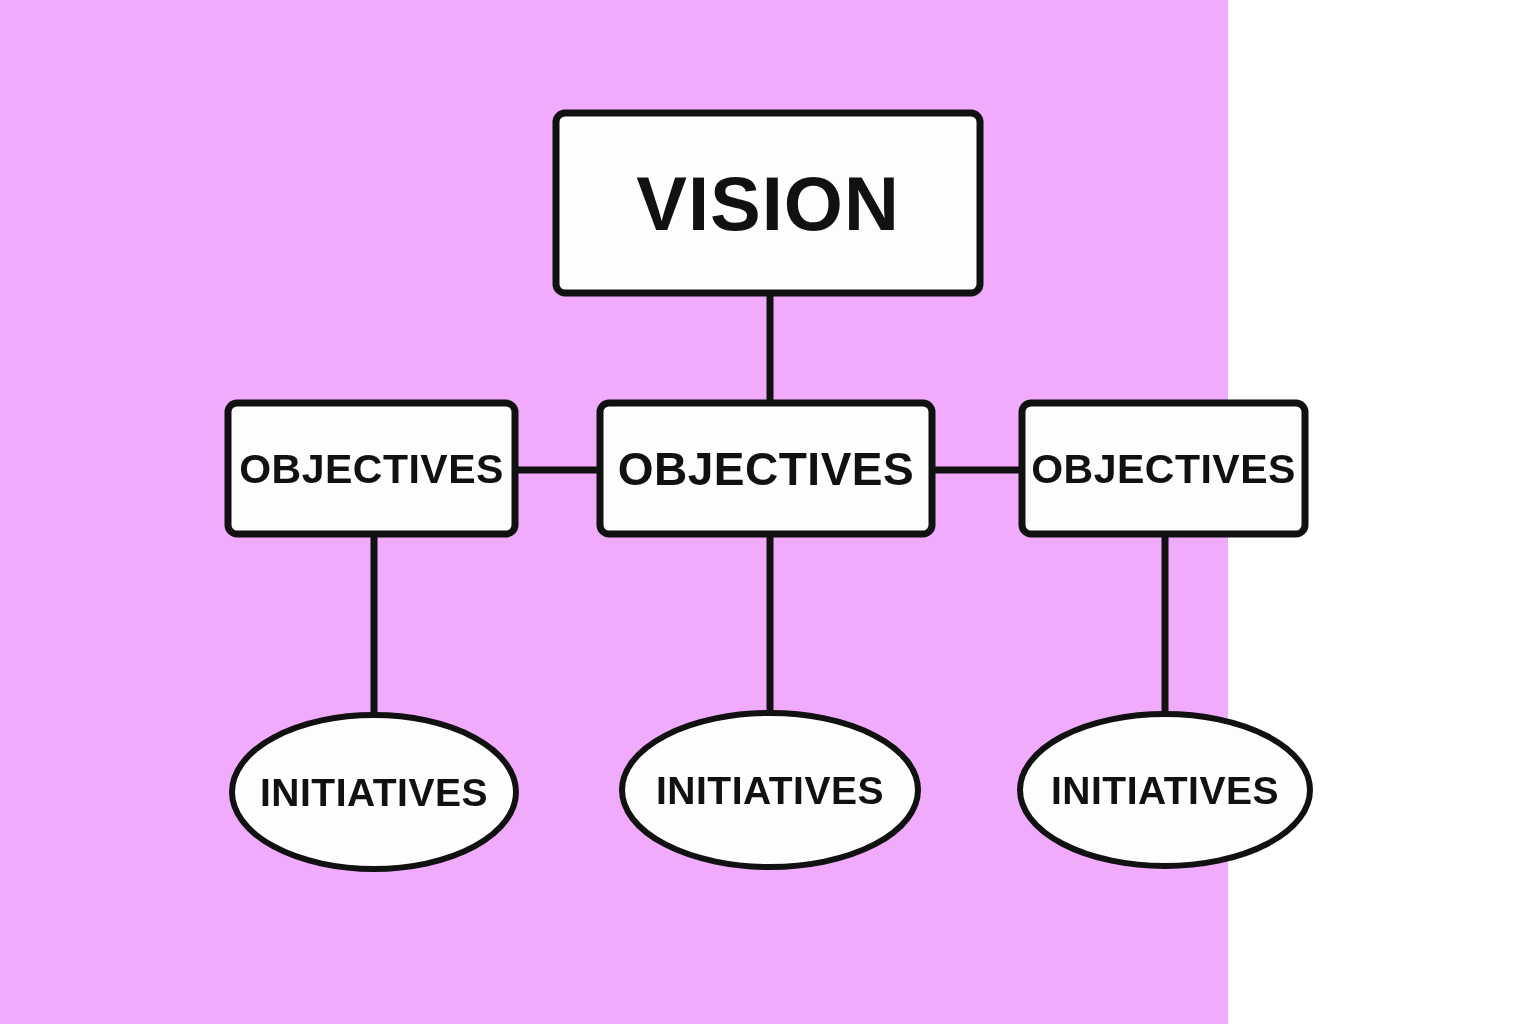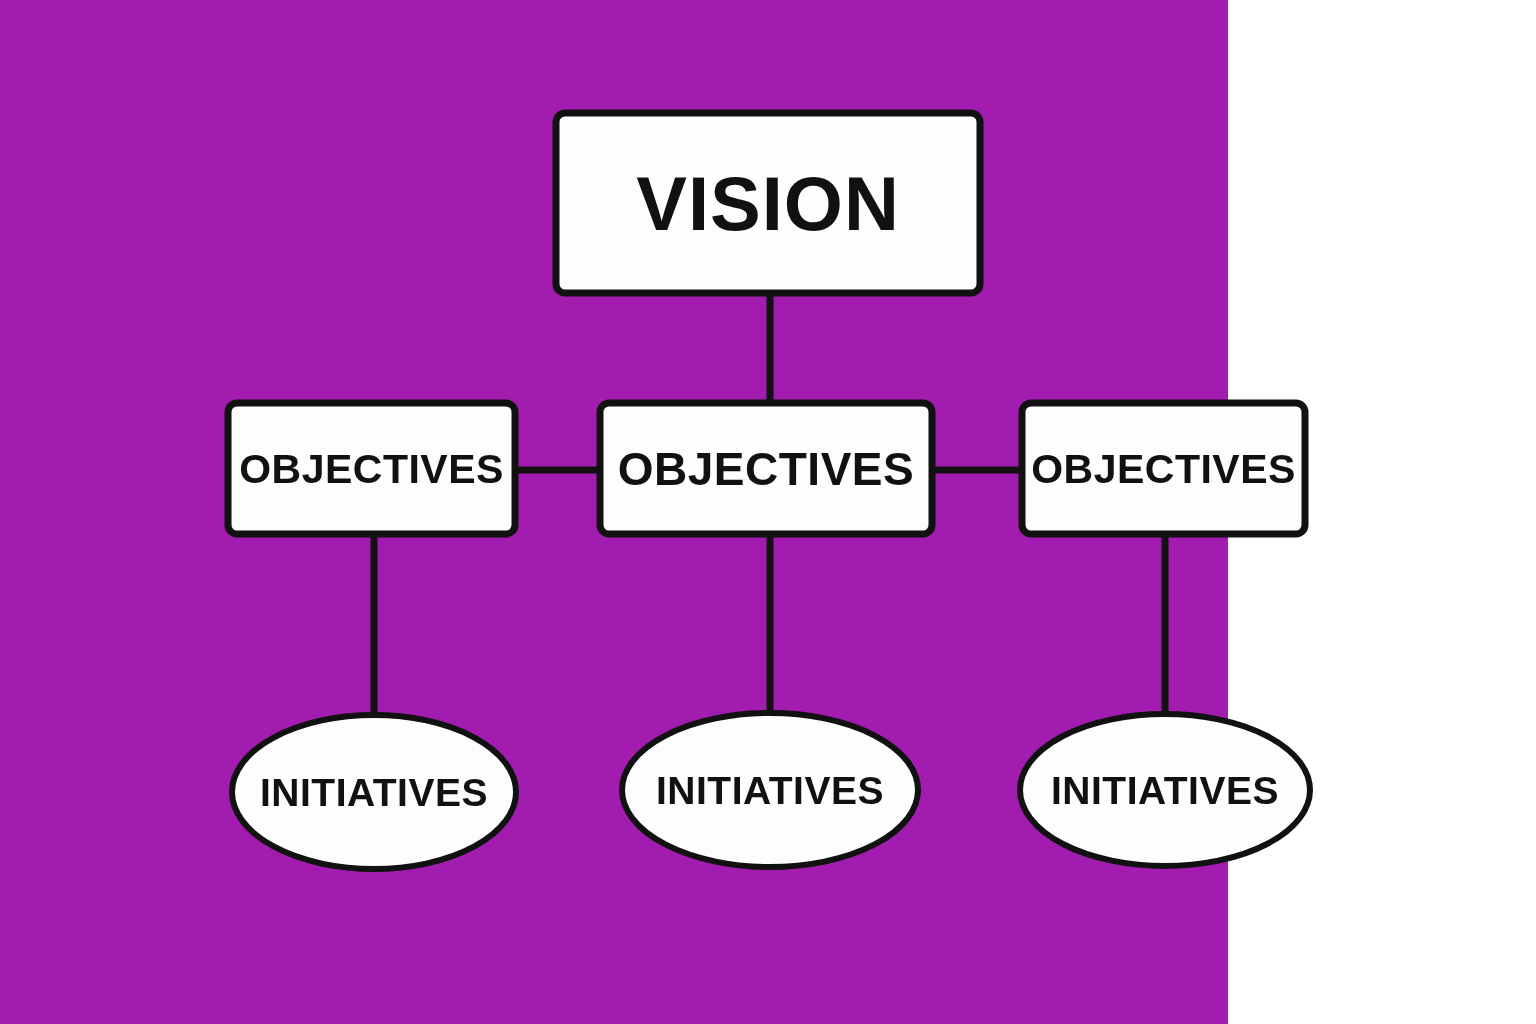--- a/index.html
+++ b/index.html
@@ -51,21 +51,21 @@
     letter-spacing: 0.5px;
   }
   .label-vision   { font-size: 76px; letter-spacing: 1px; }
   .label-obj-side { font-size: 41px; }
   .label-obj-main { font-size: 46px; }
   .label-init     { font-size: 39px; }
 </style>
 </head>
 <body>
 
-<div id="diagram-canvas" style="width: 1228px; height: 1024px; background: #a21caf;">
+<div id="diagram-canvas" style="width: 1228px; height: 1024px; background: #f0abfc;">
   <svg id="diagram-svg" viewBox="0 0 1536 1024" xmlns="http://www.w3.org/2000/svg">
 
     <g>
       <line class="connector" x1="770" y1="293" x2="770" y2="406" style="stroke: rgb(17, 17, 17);"></line>
       <line class="connector" x1="512" y1="470" x2="603" y2="470" style="stroke: rgb(17, 17, 17);"></line>
       <line class="connector" x1="929" y1="470" x2="1025" y2="470" style="stroke: rgb(17, 17, 17);"></line>
       <line class="connector" x1="374" y1="531" x2="374" y2="722" style="stroke: rgb(17, 17, 17);"></line>
       <line class="connector" x1="770" y1="531" x2="770" y2="720" style="stroke: rgb(17, 17, 17);"></line>
       <line class="connector" x1="1165" y1="531" x2="1165" y2="721" style="stroke: rgb(17, 17, 17);"></line>
     </g>

